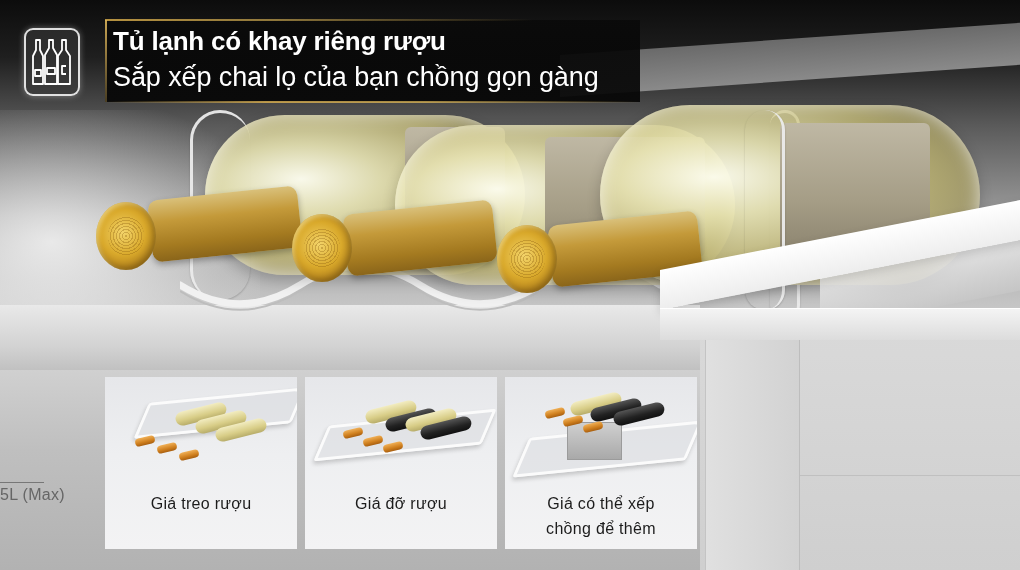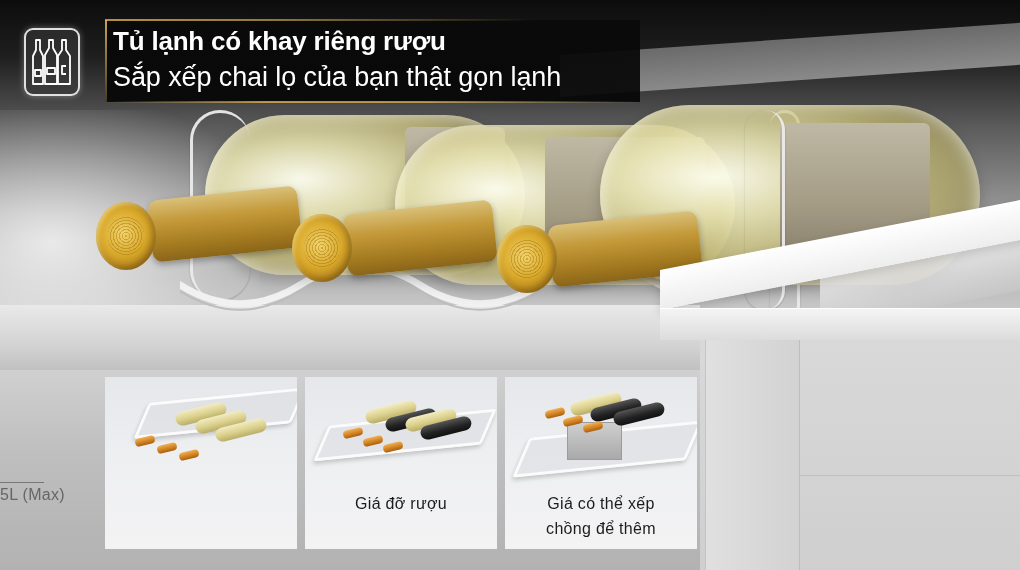--- a/index.html
+++ b/index.html
@@ -226,32 +226,33 @@
       <path d="M18 4 h4 v8 l4 7 v29 h-12 v-29 l4 -7 z"></path>
       <rect x="16" y="32" width="8" height="6"></rect>
       <path d="M31 4 h4 v10 l4 6 v28 h-12 v-28 l4 -6 z"></path>
       <path d="M35 30 h-4 v8 h4"></path>
     </g>
   </svg>
 </div>
 <div class="title-box"></div>
 <div class="title-accent"></div>
 <div class="title-line1">Tủ lạnh có khay riêng rượu</div>
-<div class="title-line2">Sắp xếp chai lọ của bạn thật gọn lạnh</div>
+<div class="title-line2">Sắp xếp chai lọ của bạn chồng gọn gàng</div>
 
 <div class="panel" style="left:105px;">
   <div style="position:absolute; left:0; top:0; width:192px; height:100px;">
     <div class="mini-tray" style="left:40px; top:18px; width:150px; height:36px;"></div>
     <div class="mini-bottle" style="left:70px; top:30px;"></div>
     <div class="mini-bottle" style="left:90px; top:38px;"></div>
     <div class="mini-bottle" style="left:110px; top:46px;"></div>
     <div class="mini-neck" style="left:30px; top:60px;"></div>
     <div class="mini-neck" style="left:52px; top:67px;"></div>
     <div class="mini-neck" style="left:74px; top:74px;"></div>
   </div>
+  <div class="panel-caption" style="top:115px;">Giá  treo rượu</div>
 </div>
 
 <div class="panel" style="left:305px;">
   <div style="position:absolute; left:0; top:0; width:192px; height:100px;">
     <div class="mini-tray" style="left:20px; top:40px; width:160px; height:36px;"></div>
     <div class="mini-bottle" style="left:60px; top:28px;"></div>
     <div class="mini-bottle dark" style="left:80px; top:36px;"></div>
     <div class="mini-bottle" style="left:100px; top:36px;"></div>
     <div class="mini-bottle dark" style="left:115px; top:44px;"></div>
     <div class="mini-neck" style="left:38px; top:52px;"></div>

